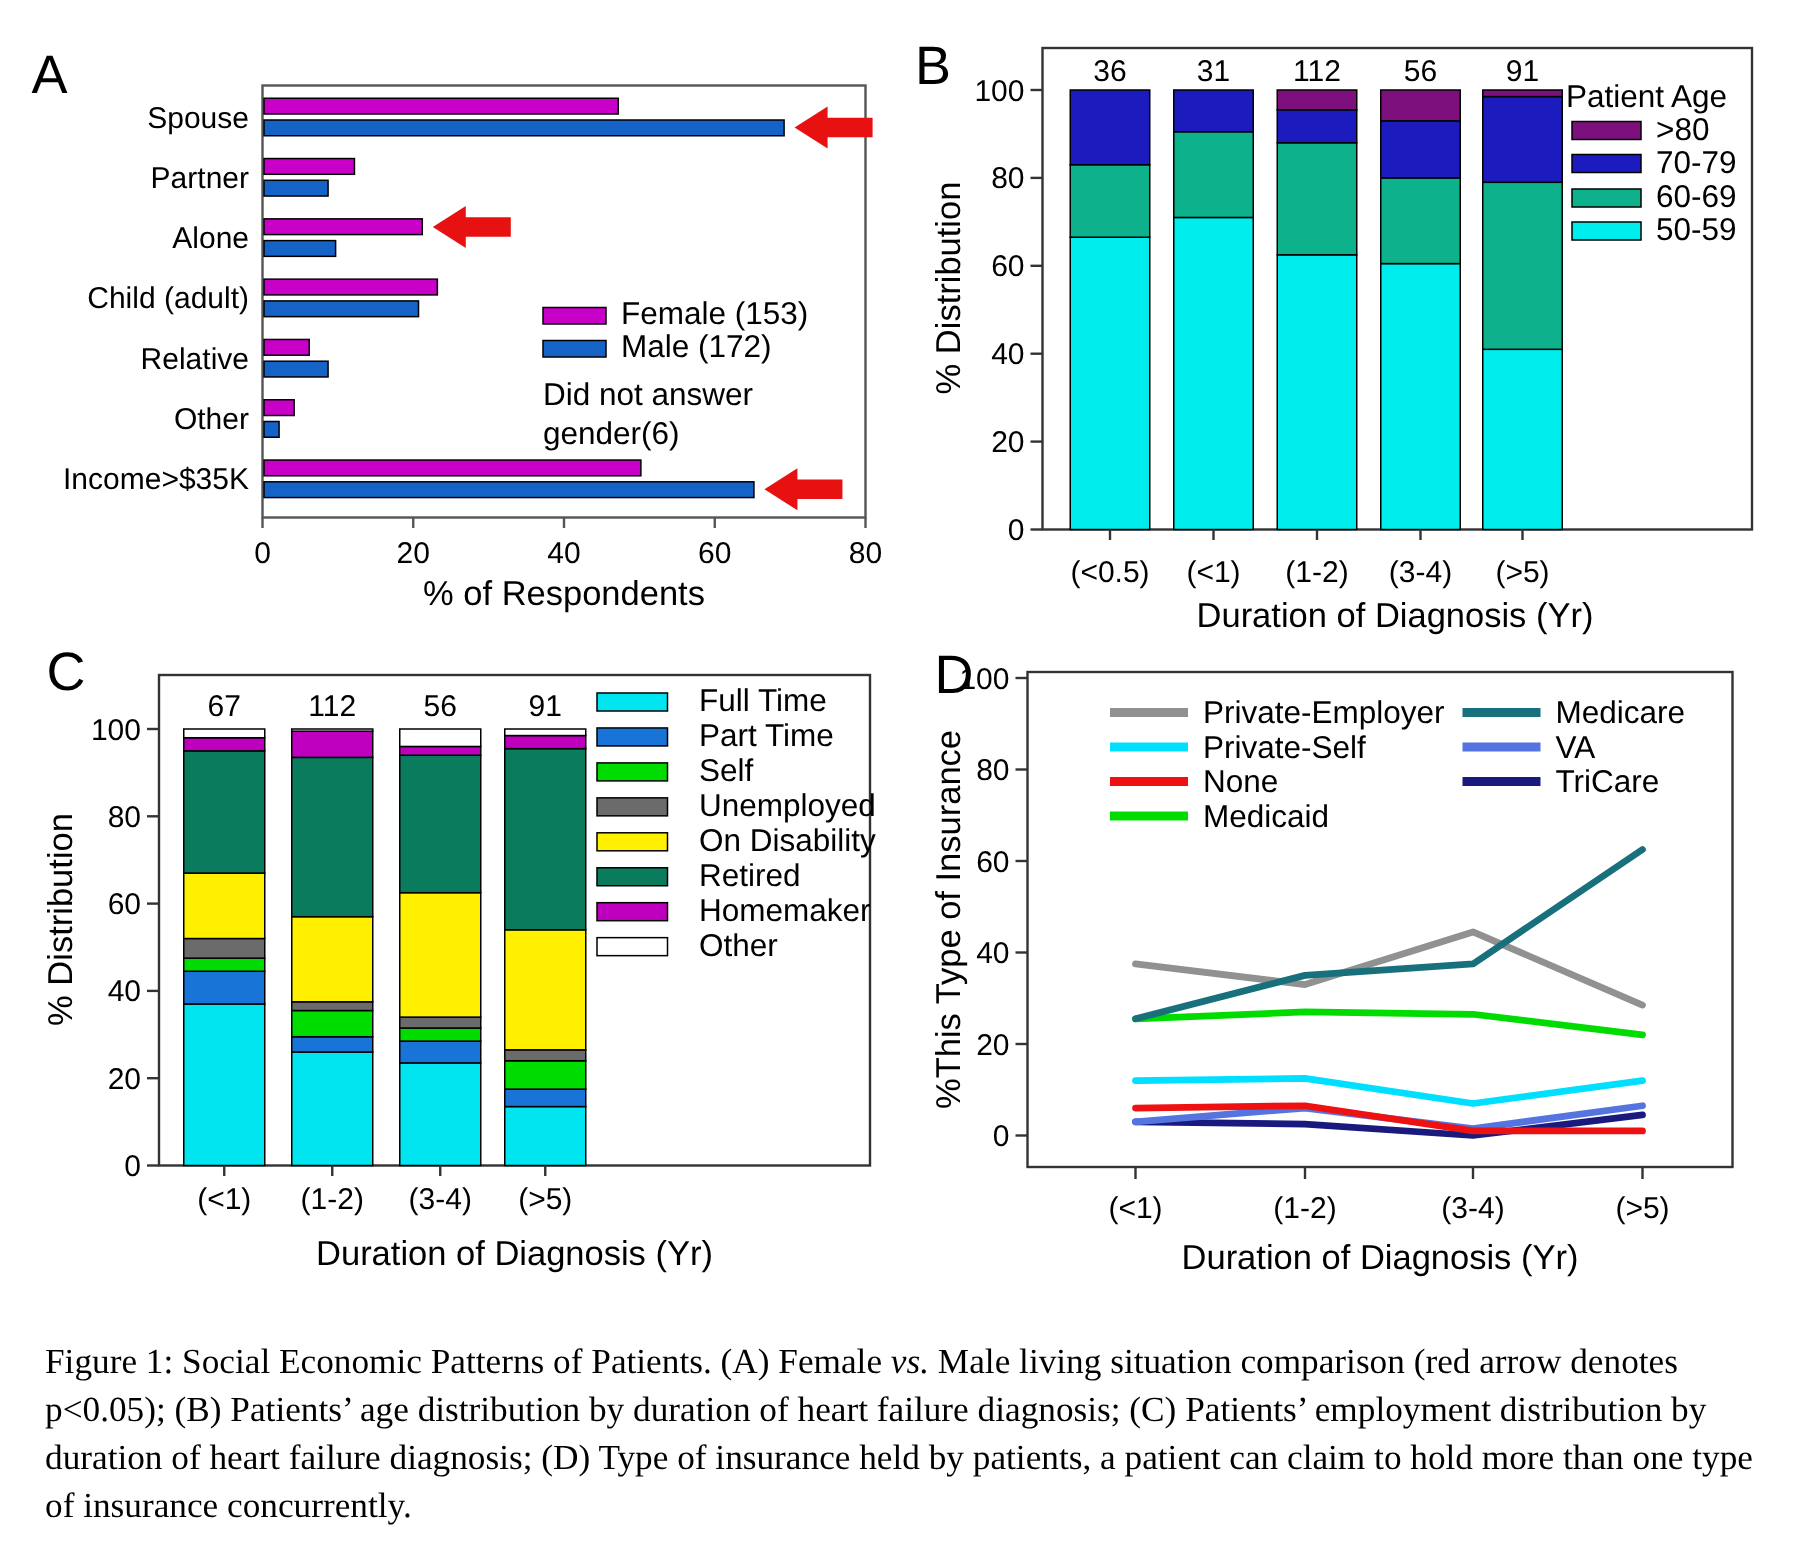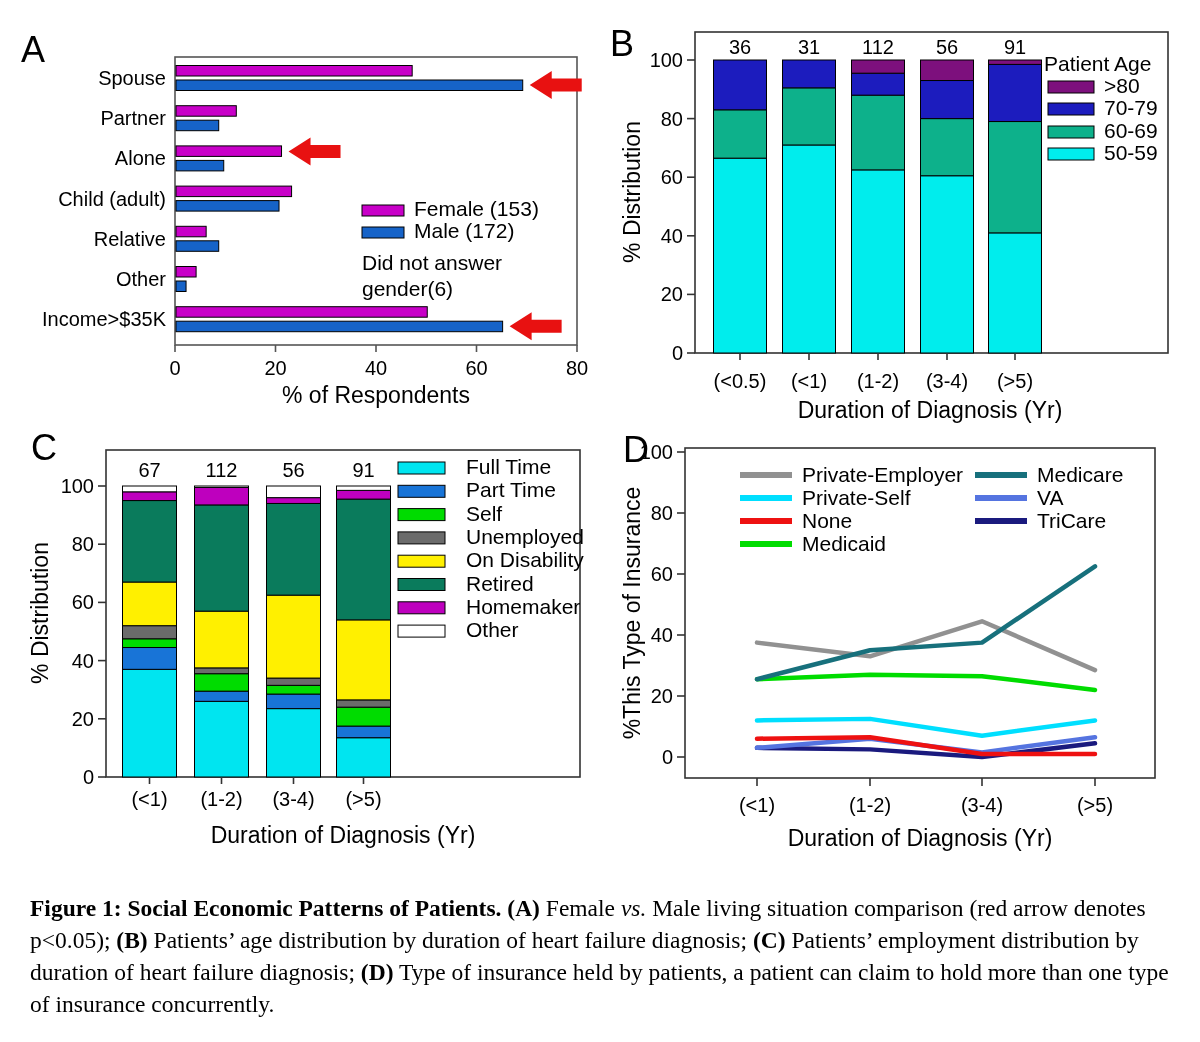--- a/index.html
+++ b/index.html
@@ -1,21 +1,21 @@
 <!DOCTYPE html>
 <html><head>
 <meta charset="utf-8">
 <style>
   html,body{margin:0;padding:0;background:#fff;}
   #figure{position:relative;width:1200px;height:1042px;background:#fff;
           font-family:"Liberation Sans",sans-serif;}
   svg text{font-family:"Liberation Sans",sans-serif;fill:#000;}
   #figure-caption{position:absolute;left:30px;top:893px;width:1148px;
     font-family:"Liberation Serif",serif;font-size:23.5px;line-height:1.36;color:#000;margin:0;}
-  #figure-caption b{font-weight:bold;text-align:right;}
+  #figure-caption b{font-weight:normal;text-align:right;}
   #figure-caption i{font-style:italic;}
 </style>
 </head>
 <body>
 
 <div id="figure">
   <svg id="panels" width="1200" height="890" viewBox="0 0 1200 890">
       <text x="33" y="62" font-size="36" text-anchor="middle">A</text>
       <rect x="175" y="57" width="402" height="288" fill="#fff" stroke="#555" stroke-width="1.6"></rect>
       <line x1="175" y1="345" x2="175" y2="352" stroke="#555" stroke-width="1.6"></line>

